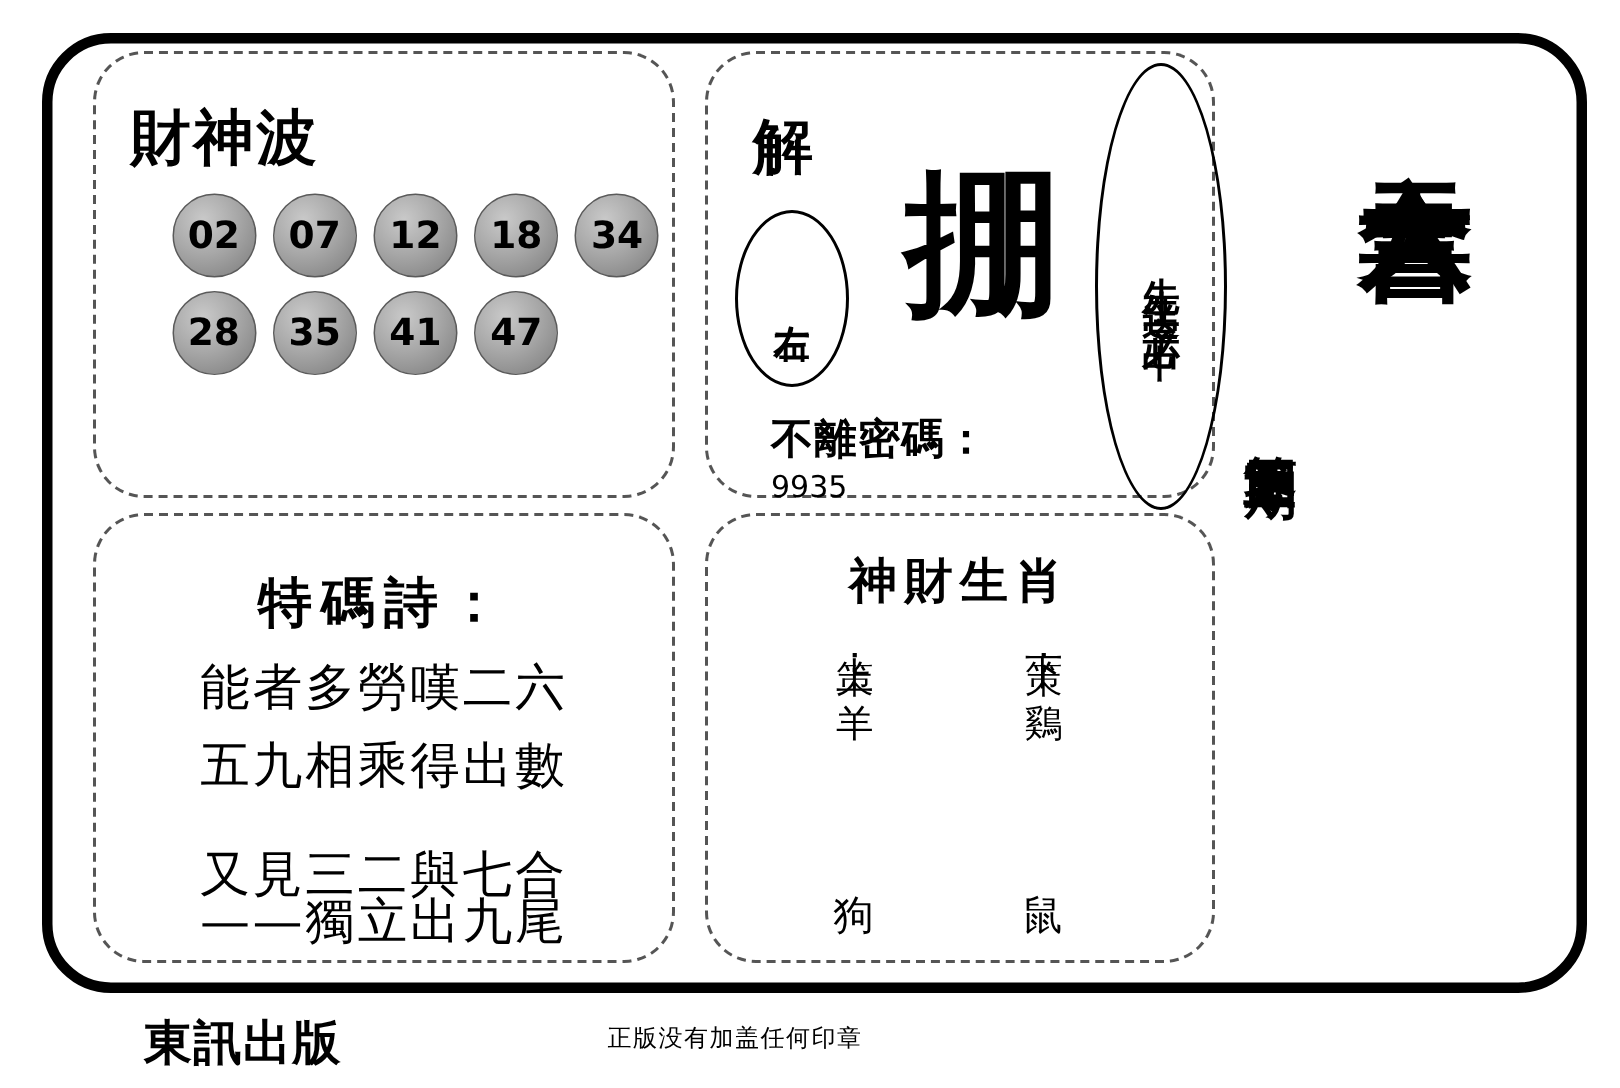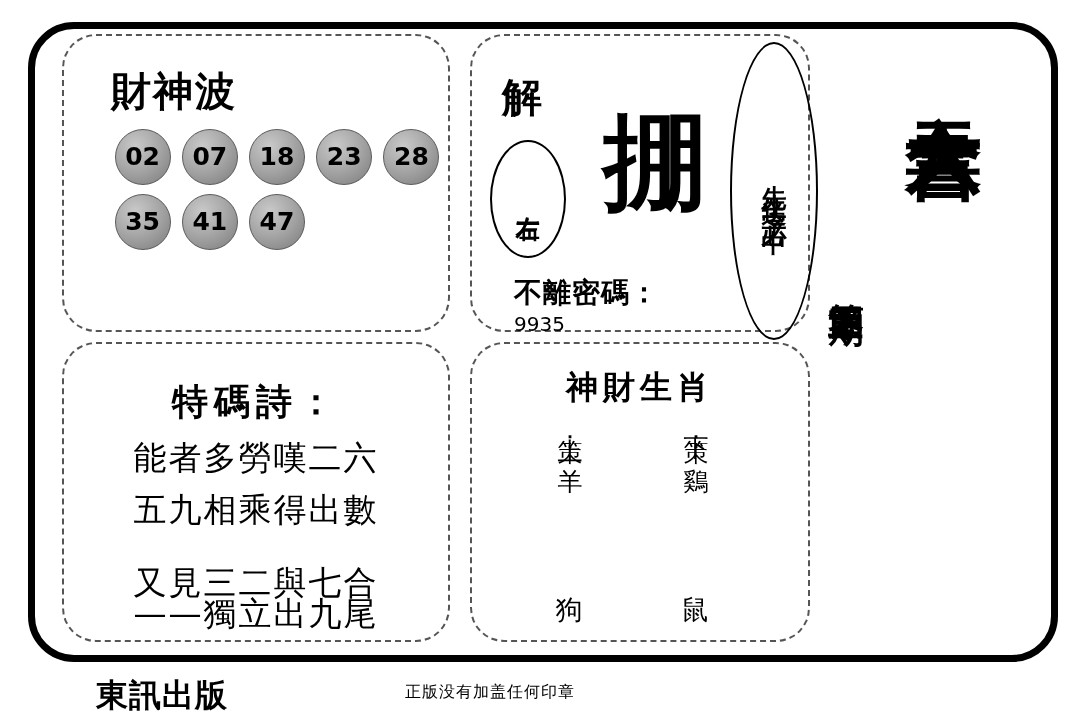--- a/index.html
+++ b/index.html
@@ -37,21 +37,21 @@
 
   
   #panel-caishenbo {
     left: 62px;
     top: 34px;
     width: 388px;
     height: 298px;
   }
   #caishenbo-title {
     position: absolute;
-    left: 47px;
+    left: 23px;
     top: 28px;
     font-family: "DejaVu Sans", sans-serif;
     font-weight: bold;
     font-size: 40px;
     letter-spacing: 2px;
     color: #000;
     white-space: nowrap;
   }
   #ball-grid {
     position: absolute;
@@ -307,22 +307,23 @@
 </head>
 <body>
 
 <div id="outer-frame"></div>
 
 <div class="dashed-panel" id="panel-caishenbo">
   <div id="caishenbo-title">財神波</div>
   <div id="ball-grid">
     <div class="ball">02</div>
     <div class="ball">07</div>
+    <div class="ball">12</div>
     <div class="ball">18</div>
-    <div class="ball">23</div>
+    <div class="ball">34</div>
     <div class="ball">28</div>
     <div class="ball">35</div>
     <div class="ball">41</div>
     <div class="ball">47</div>
   </div>
 </div>
 
 <div class="dashed-panel" id="panel-jie">
   <div id="jie-char">解</div>
 

